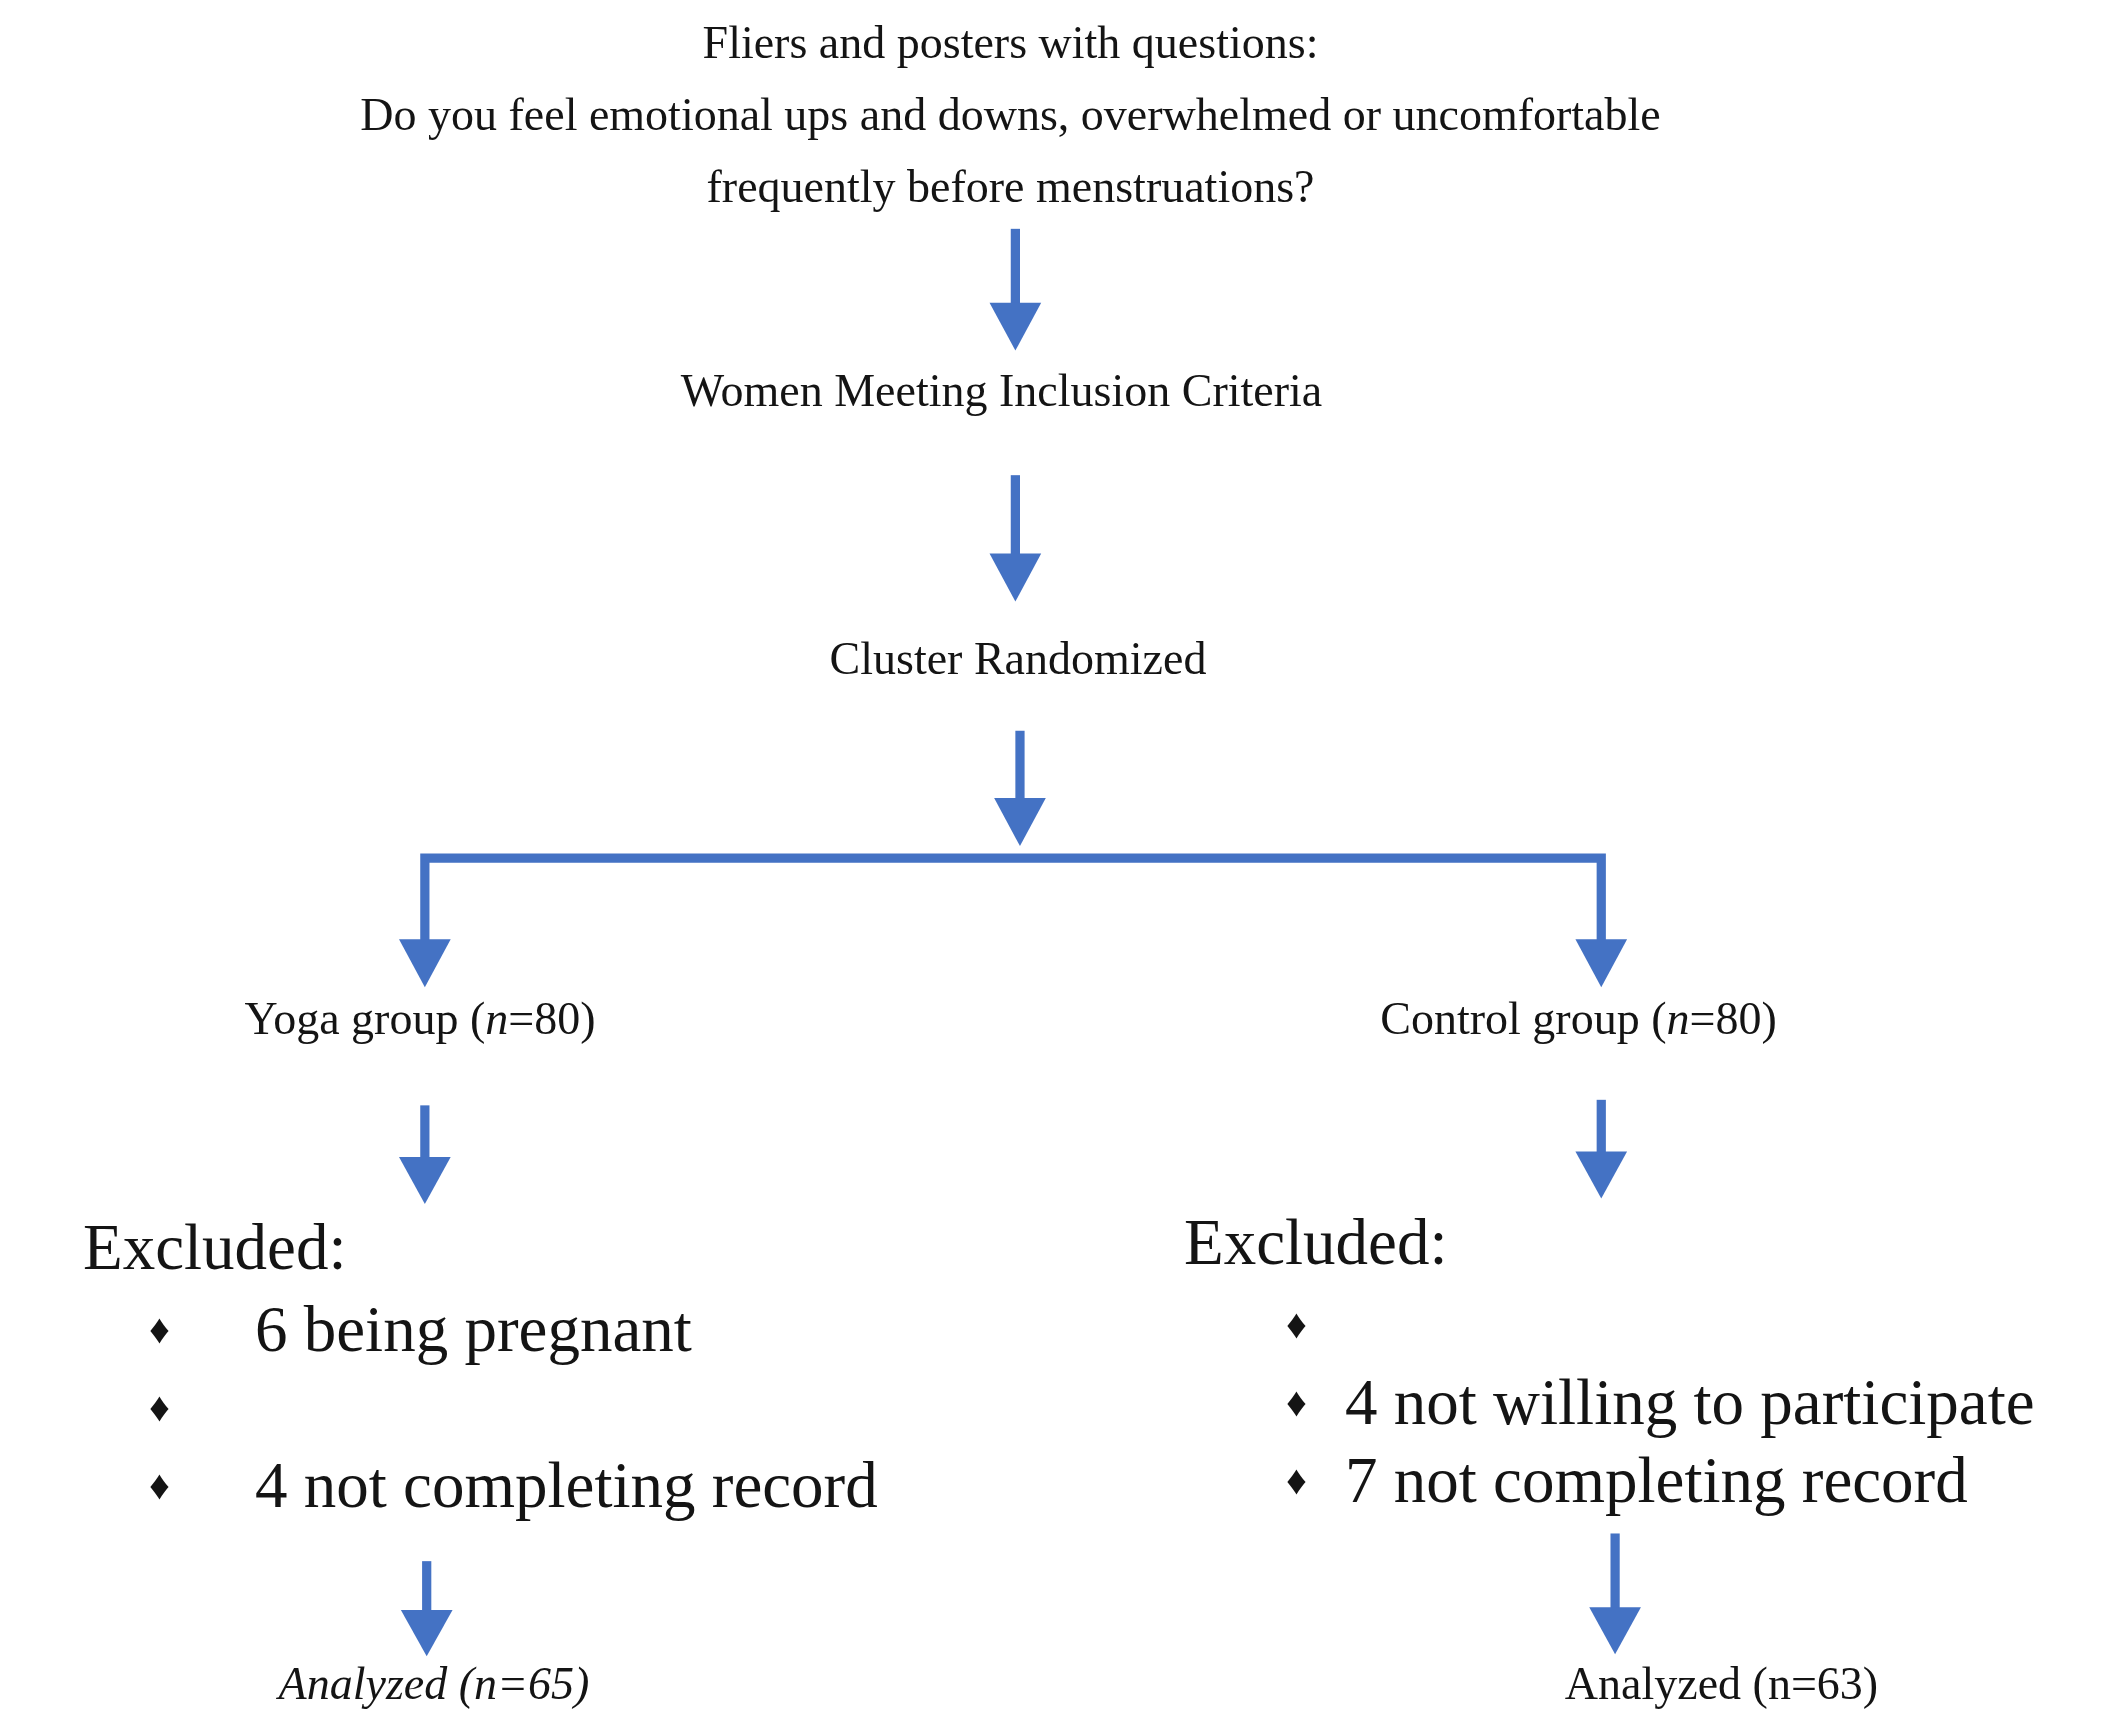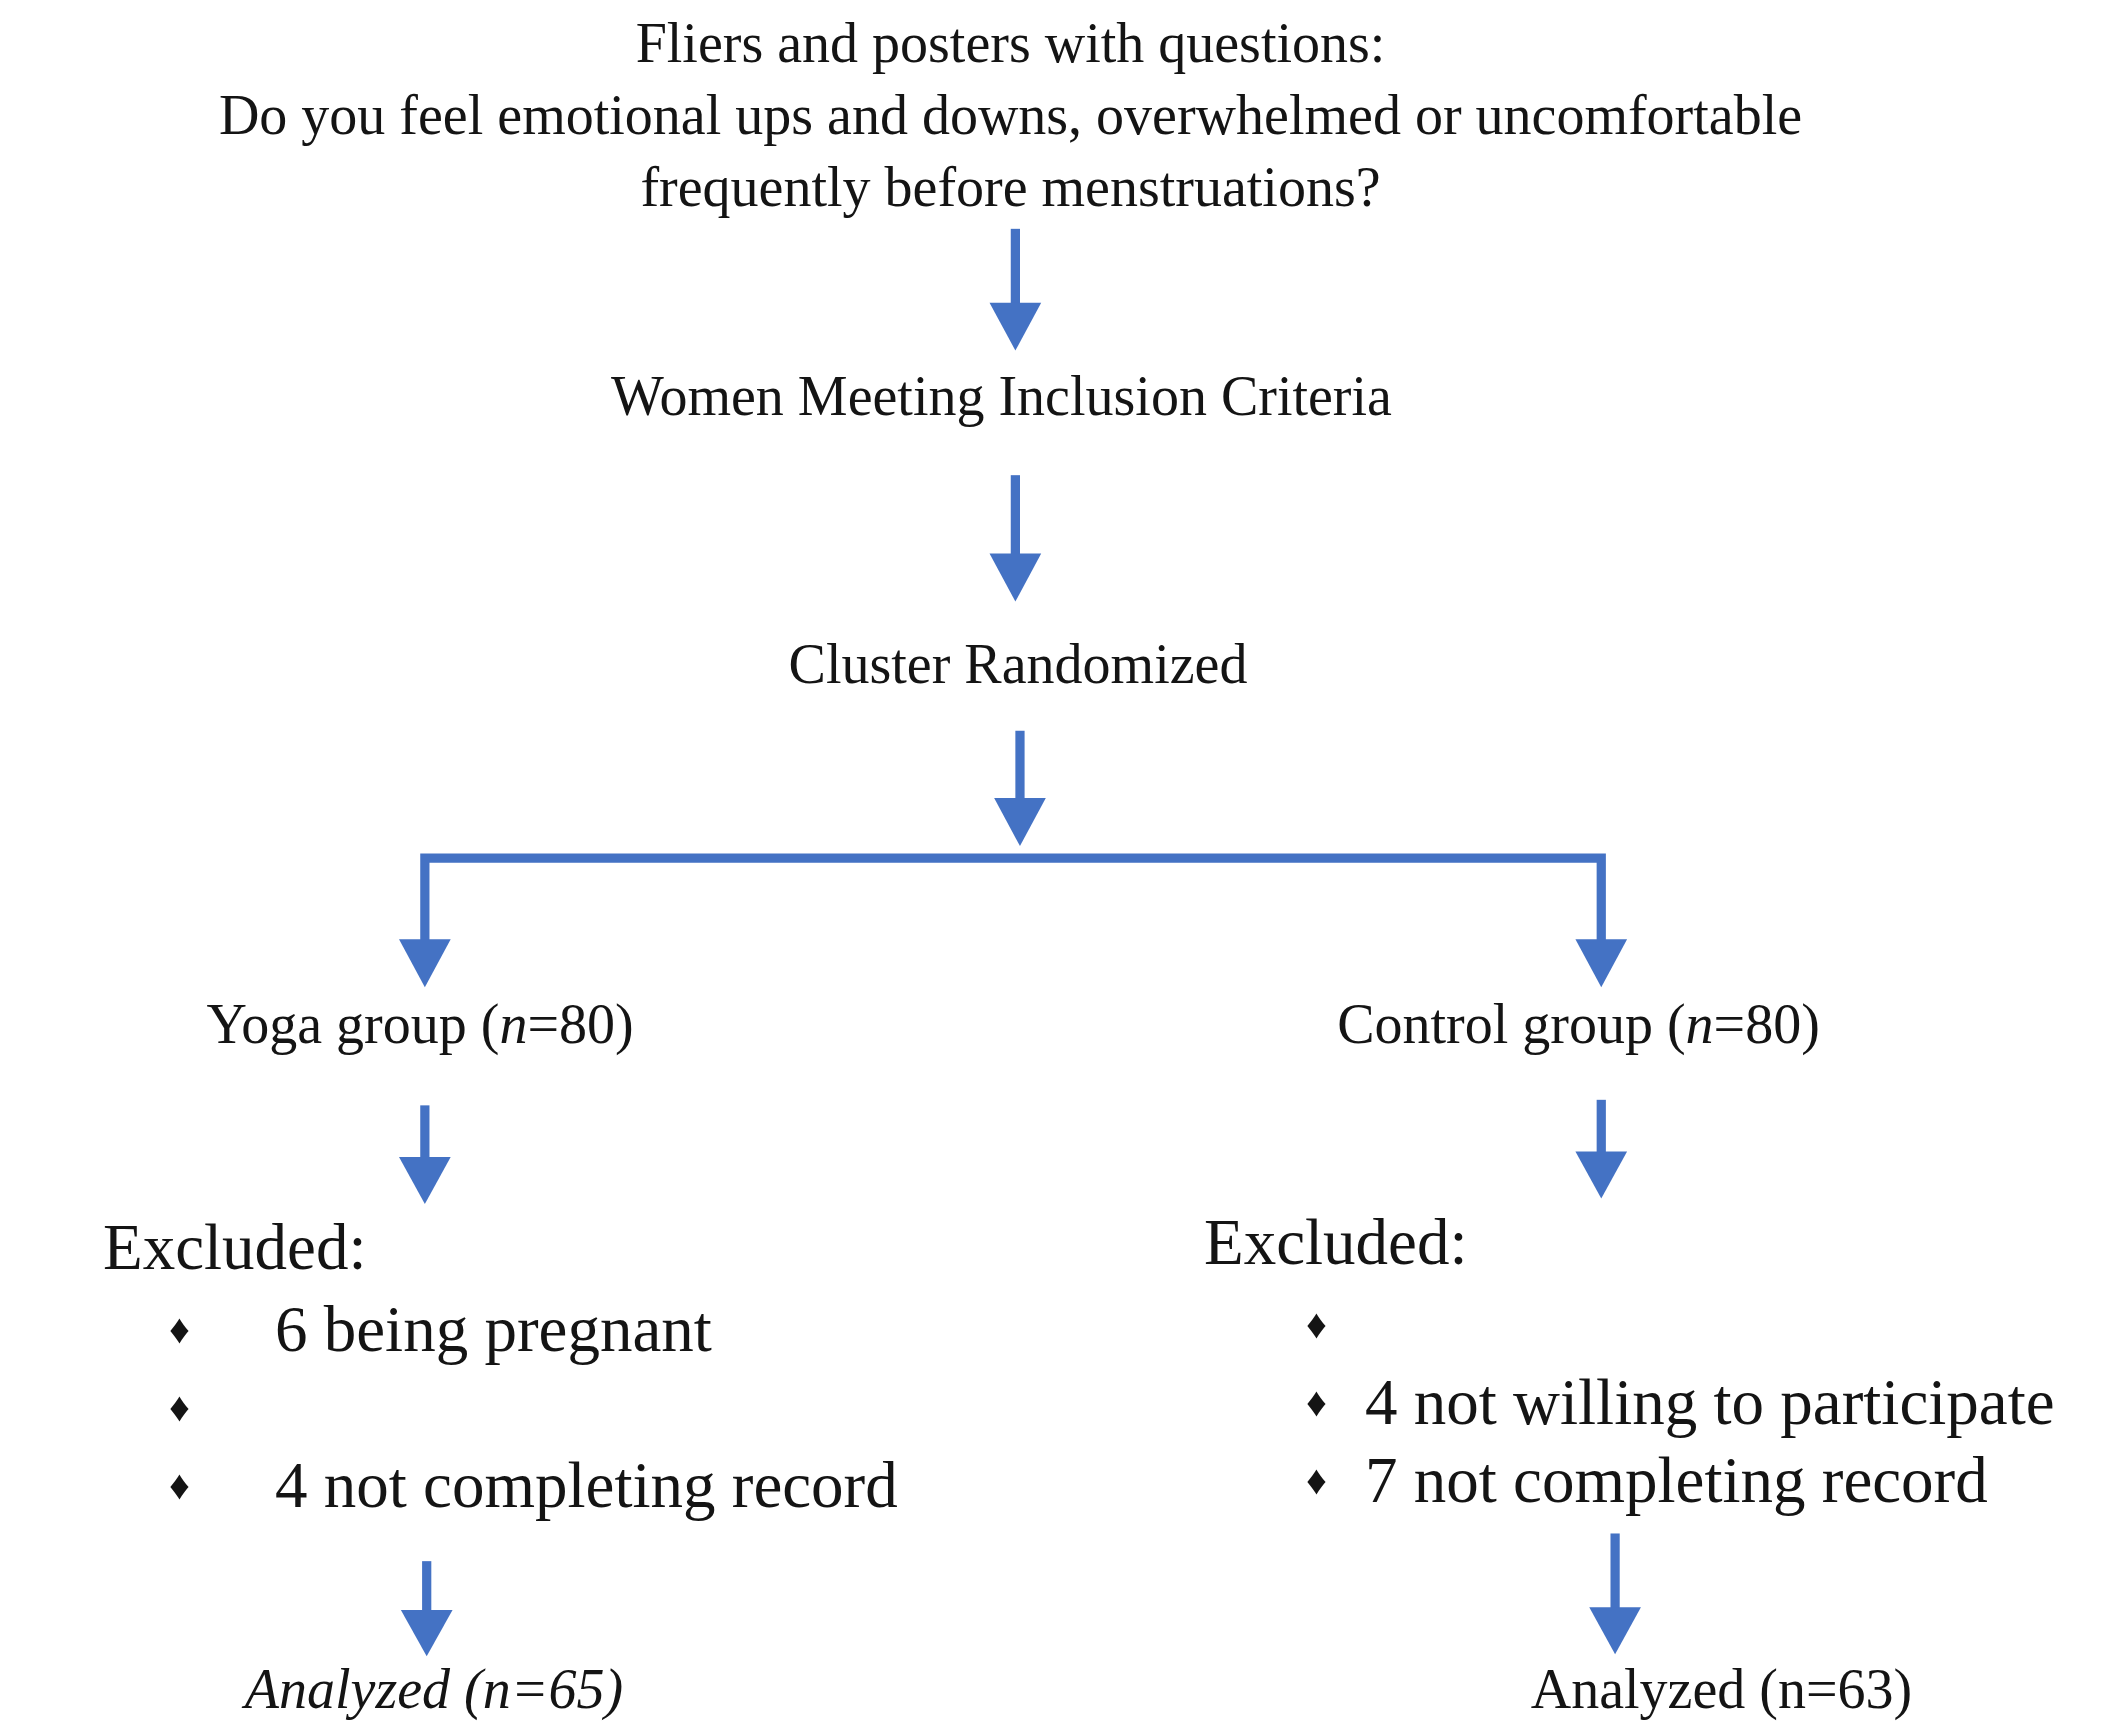--- a/index.html
+++ b/index.html
@@ -5,30 +5,30 @@
   :root{ --arrow:#4472C4; --text:#141414; --bg:#ffffff; }
   html,body{margin:0;padding:0;background:#fff;}
   #canvas{
     position:relative;
     width:2111px;height:1730px;
     background:var(--bg);
     overflow:hidden;
     font-family:"Liberation Serif","DejaVu Serif",serif;
     color:var(--text);
   }
-  .txt{position:absolute;text-align:center;font-size:56px;line-height:1.12;white-space:nowrap;}
+  .txt{position:absolute;text-align:center;font-size:46px;line-height:1.12;white-space:nowrap;}
   #title{left:0;top:7.4px;width:2021px;white-space:normal;line-height:72px;}
   #node-inclusion{left:0;top:365px;width:2003px;}
   #node-randomized{left:0;top:633px;width:2036px;}
   #node-yoga{left:0;top:993px;width:840px;}
   #node-control{left:1117px;top:993px;width:923px;}
   #node-analyzed-left{left:0;top:1658px;width:868px;font-style:italic;}
   #node-analyzed-right{left:1260px;top:1658px;width:923px;}
   .n-italic{font-style:italic;}
-  .excluded{position:absolute;font-size:65px;line-height:78px;white-space:nowrap;margin-left:20px;}
+  .excluded{position:absolute;font-size:65px;line-height:78px;white-space:nowrap;}
   #excluded-left{left:83px;top:1205px;}
   #excluded-right{left:1184px;top:1200px;}
   .excluded-title{line-height:85px;}
   .bullet-row{display:flex;align-items:baseline;height:78px;}
   #excluded-left .bullet-row{padding-left:66px;}
   #excluded-right .bullet-row{padding-left:102px;}
   .bullet{font-size:41px;line-height:78px;align-self:center;}
   #excluded-left .bullet{width:106px;}
   #excluded-right .bullet{width:59px;}
   #arrow-layer{position:absolute;left:0;top:0;width:2111px;height:1730px;pointer-events:none;}

